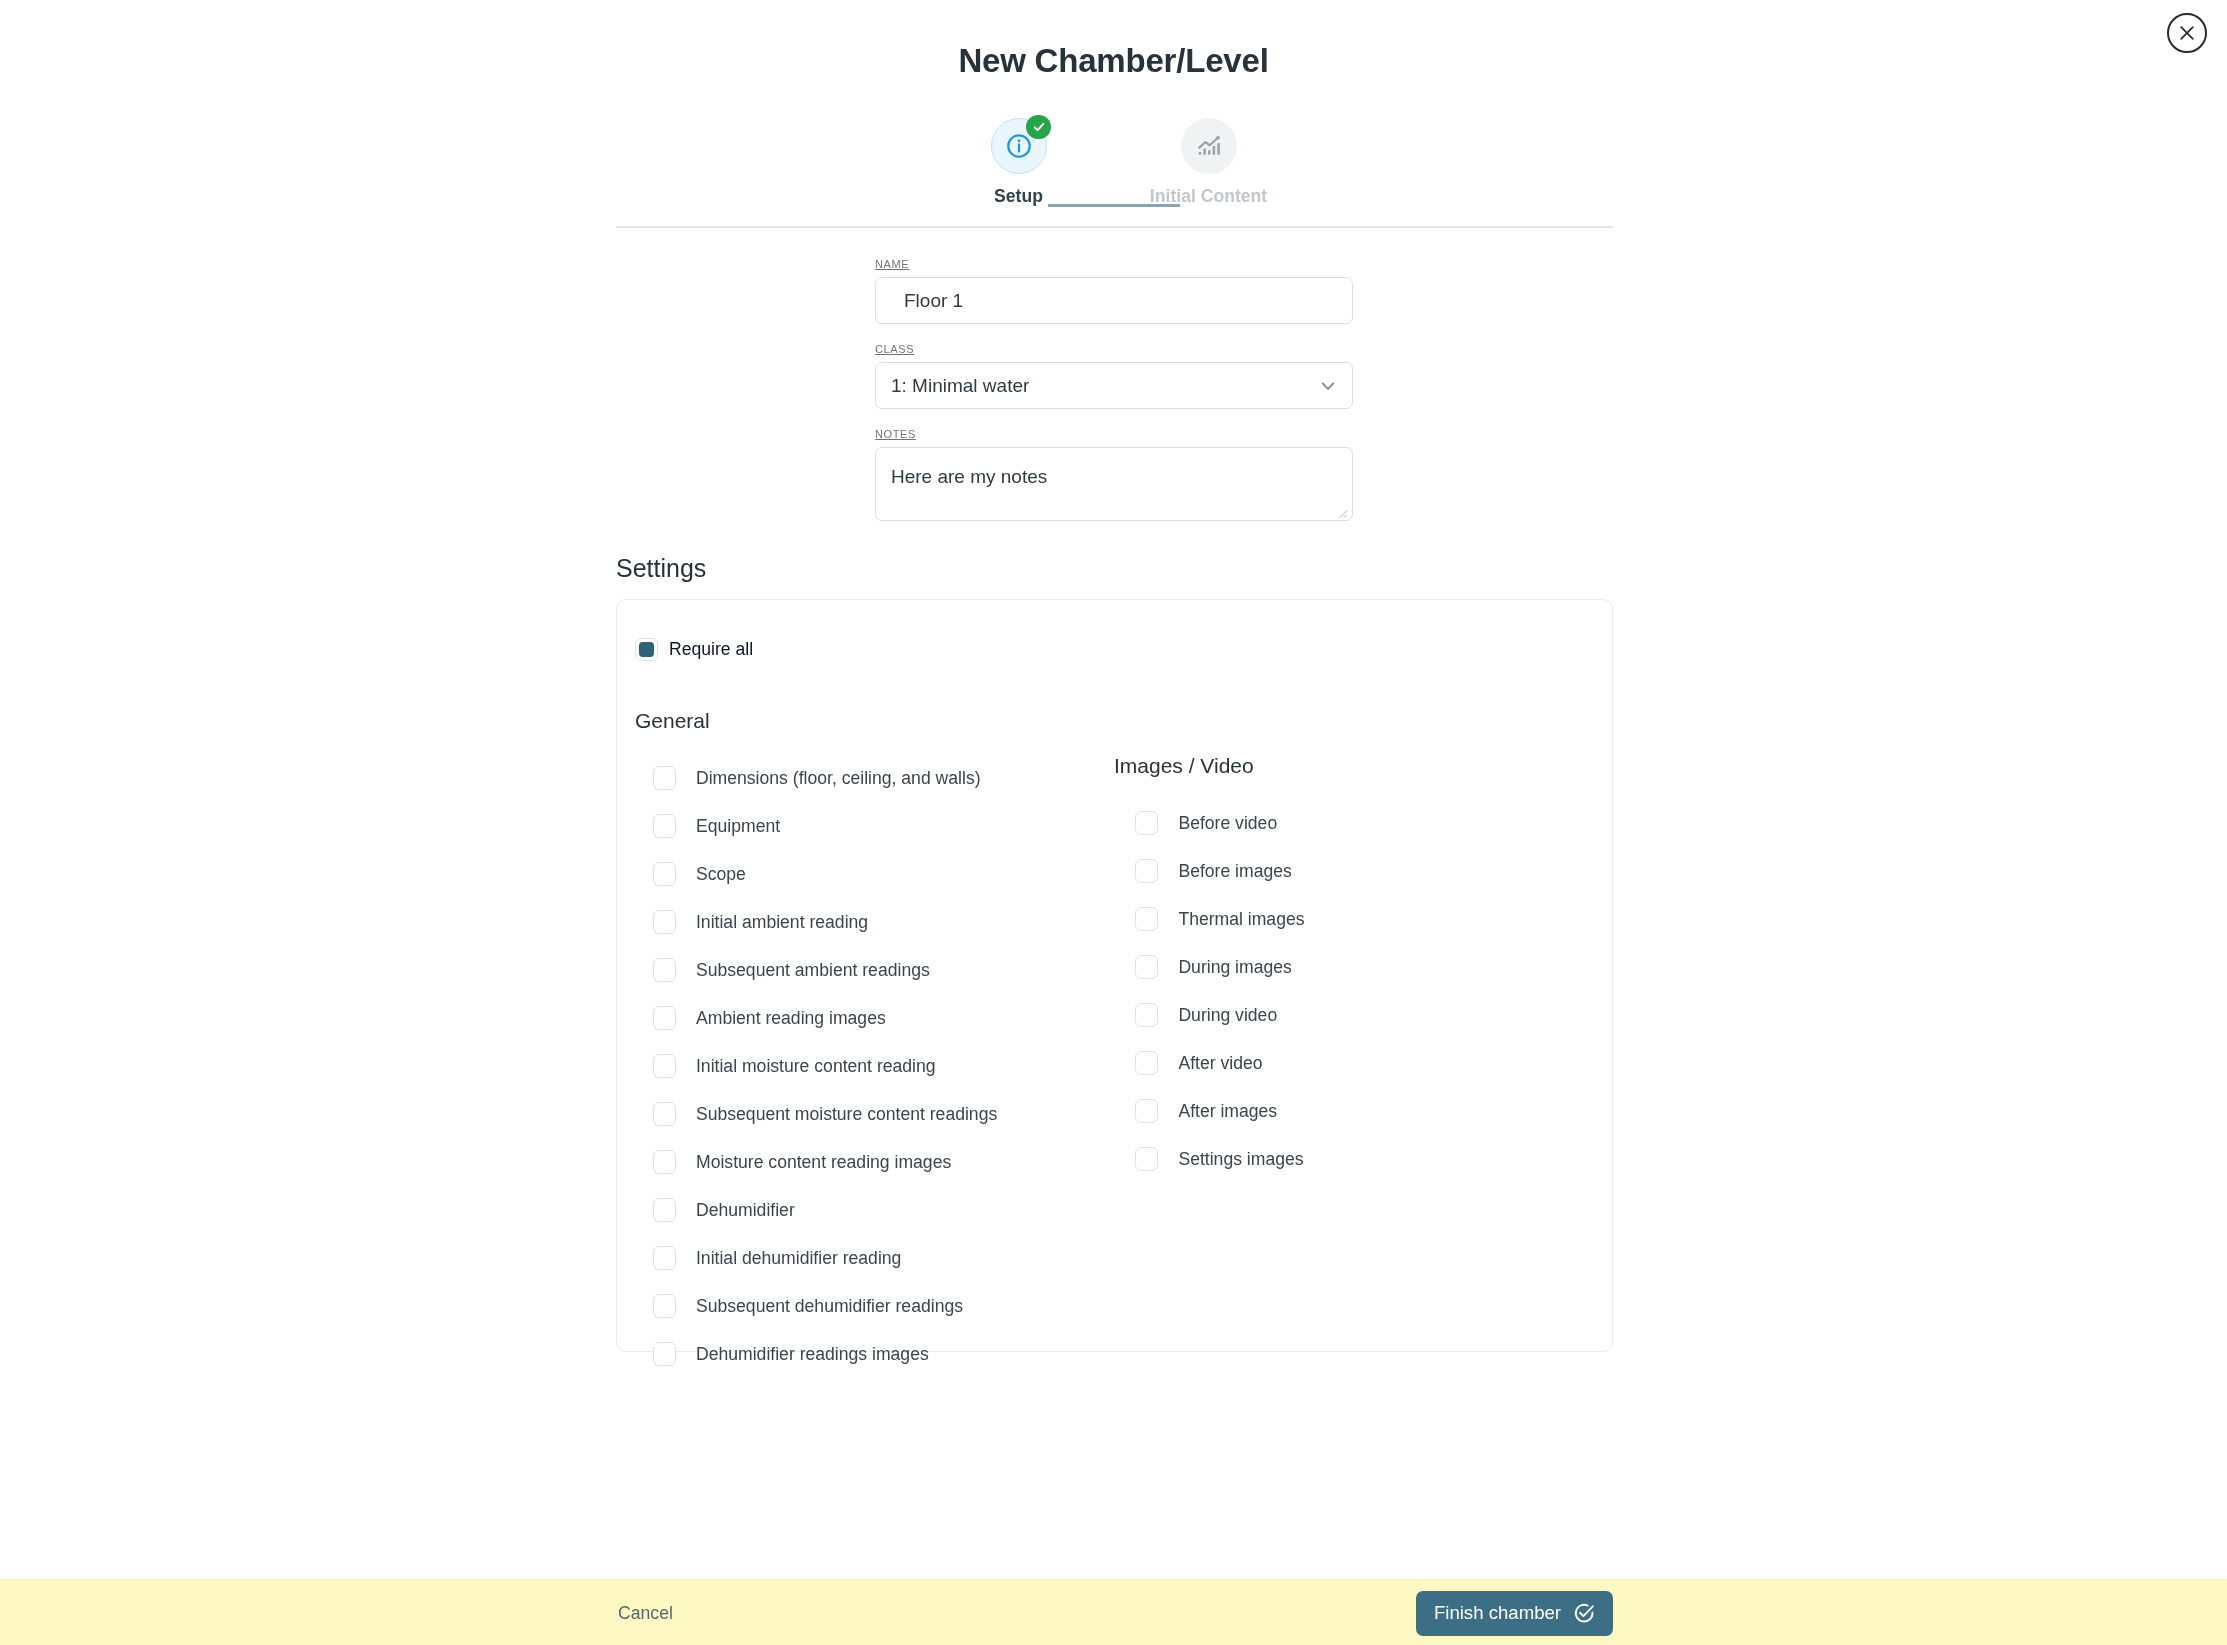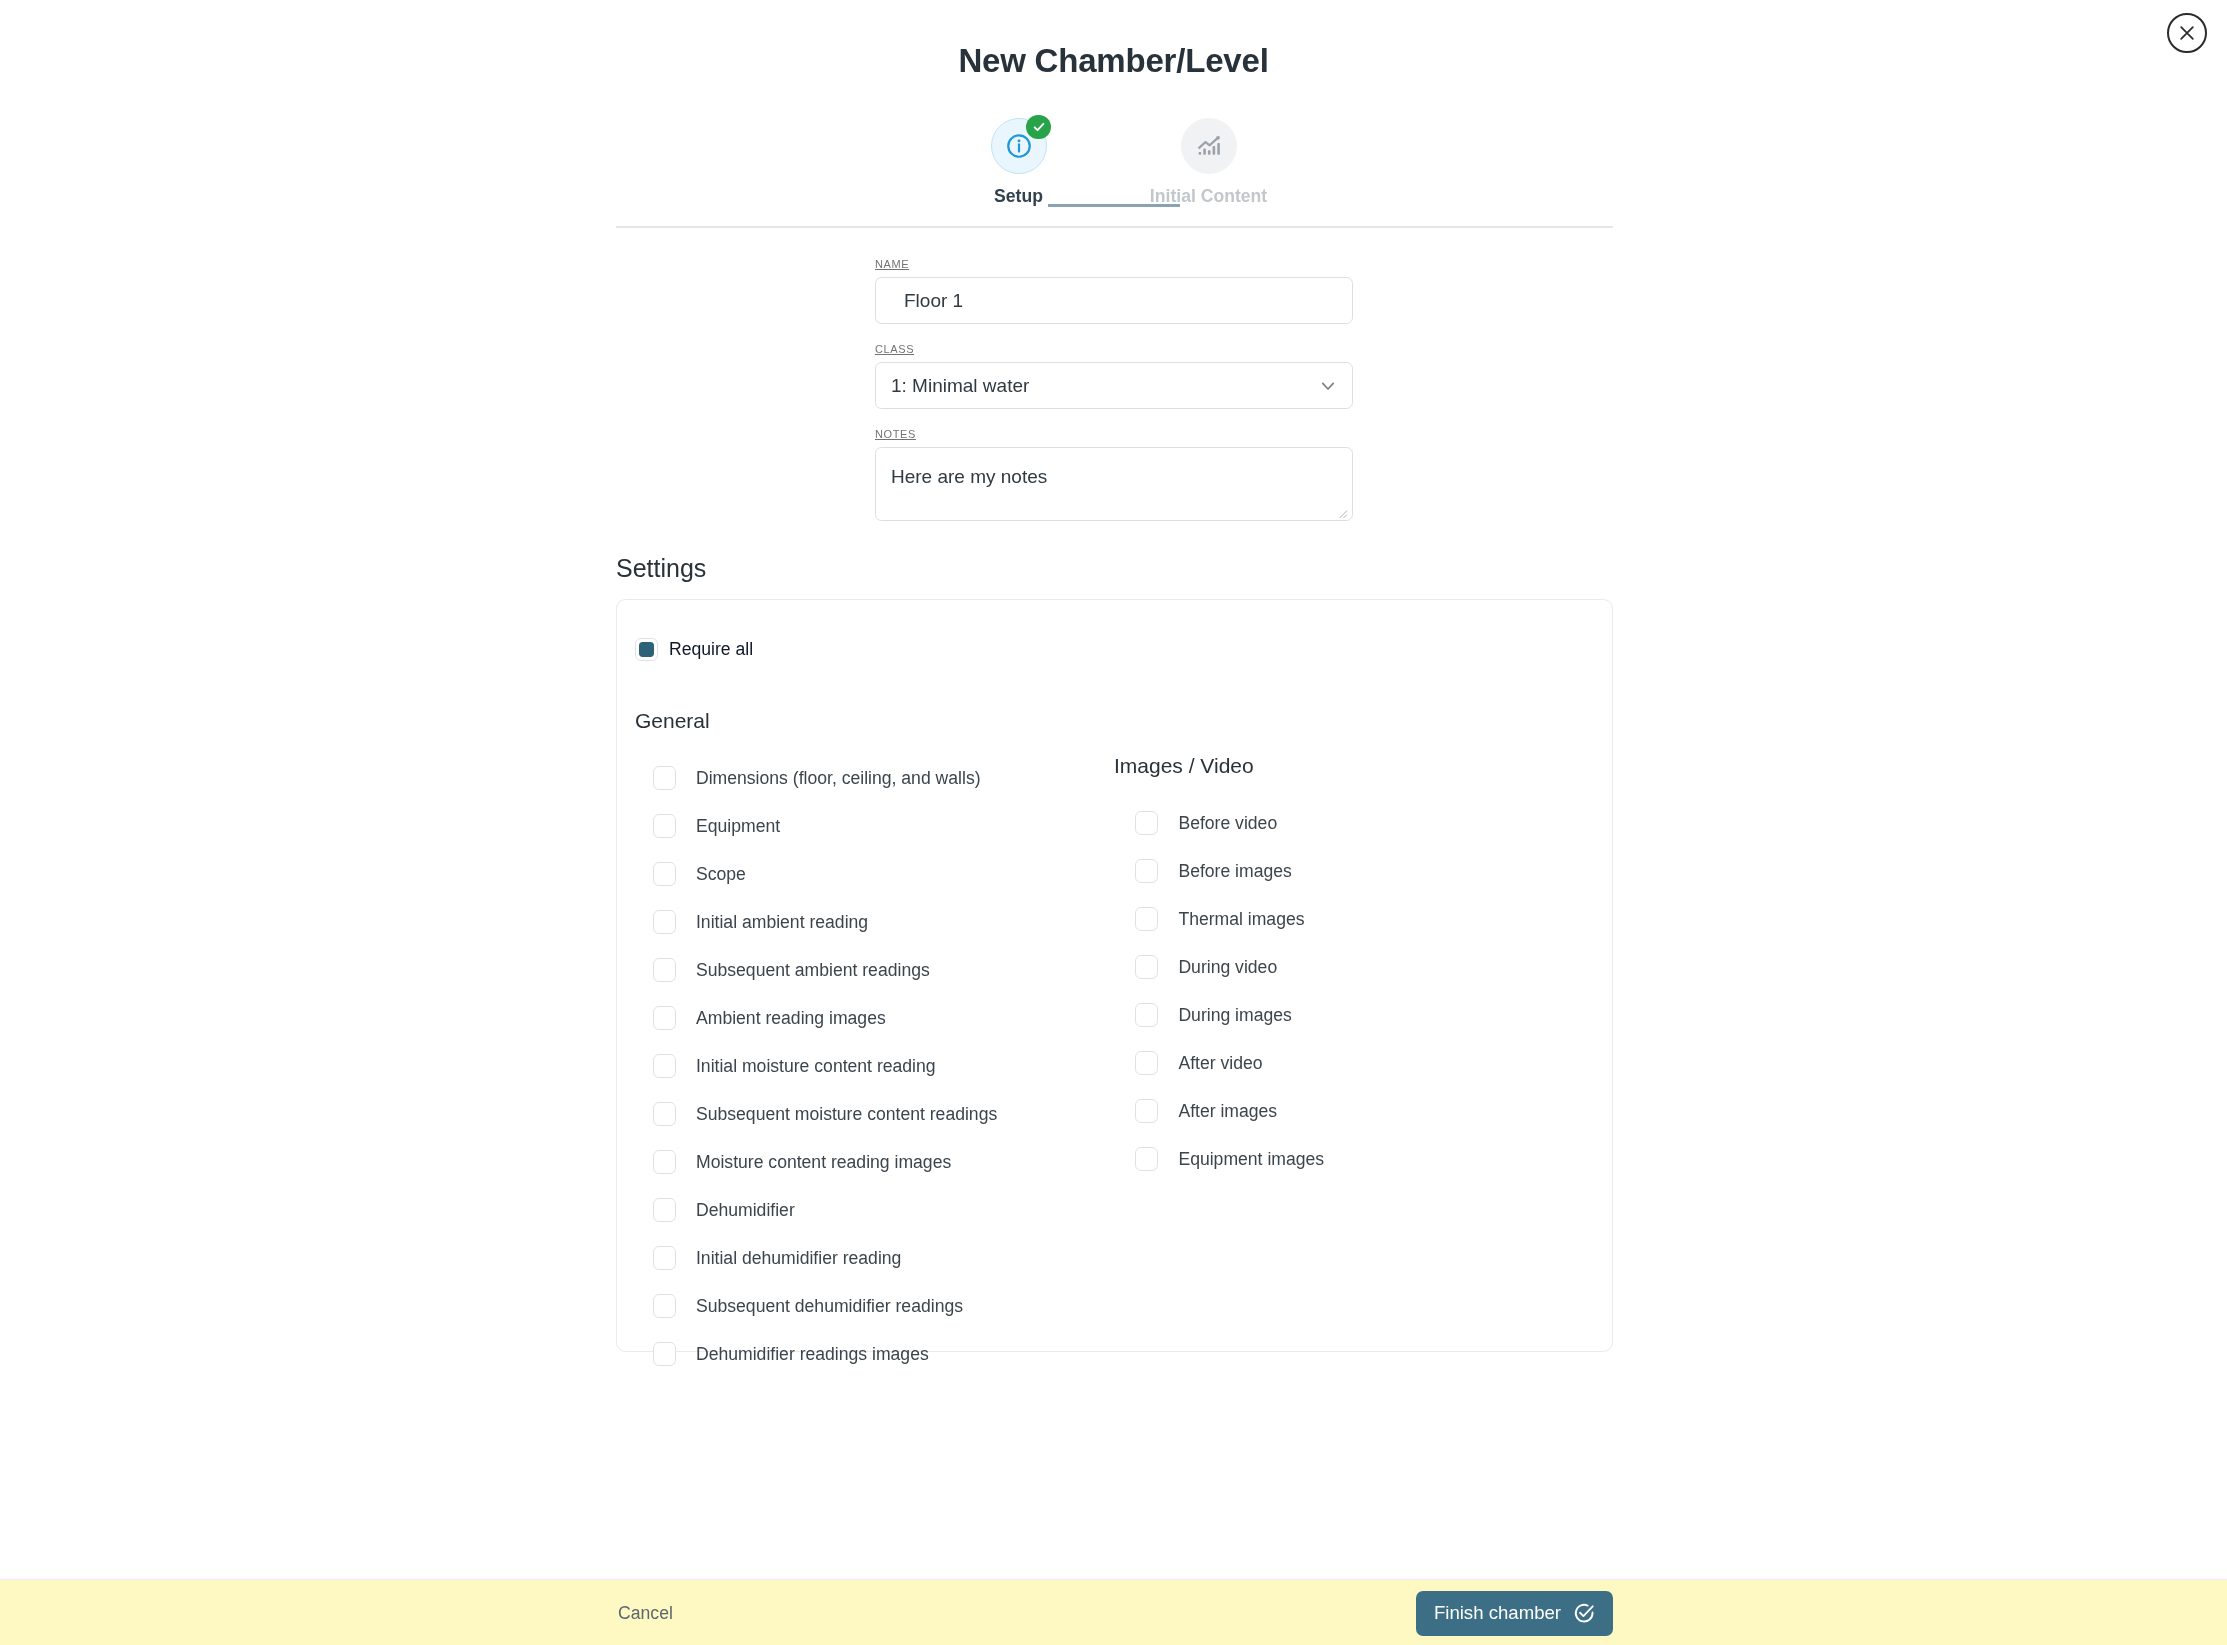--- a/index.html
+++ b/index.html
@@ -450,37 +450,37 @@
           <div class="cb-row">
               <span class="cb"></span>
               <span class="cb-label">Before images</span>
             </div>
           <div class="cb-row">
               <span class="cb"></span>
               <span class="cb-label">Thermal images</span>
             </div>
           <div class="cb-row">
               <span class="cb"></span>
+              <span class="cb-label">During images</span>
+            </div>
+          <div class="cb-row">
+              <span class="cb"></span>
               <span class="cb-label">During video</span>
             </div>
           <div class="cb-row">
               <span class="cb"></span>
-              <span class="cb-label">During images</span>
-            </div>
-          <div class="cb-row">
-              <span class="cb"></span>
               <span class="cb-label">After video</span>
             </div>
           <div class="cb-row">
               <span class="cb"></span>
               <span class="cb-label">After images</span>
             </div>
           <div class="cb-row">
               <span class="cb"></span>
-              <span class="cb-label">Equipment images</span>
+              <span class="cb-label">Settings images</span>
             </div>
         </div>
       </div>
 
     </div>
   </div>
 
   <div class="footer">
     <div class="footer-inner">
       <button class="cancel-btn">Cancel</button>

